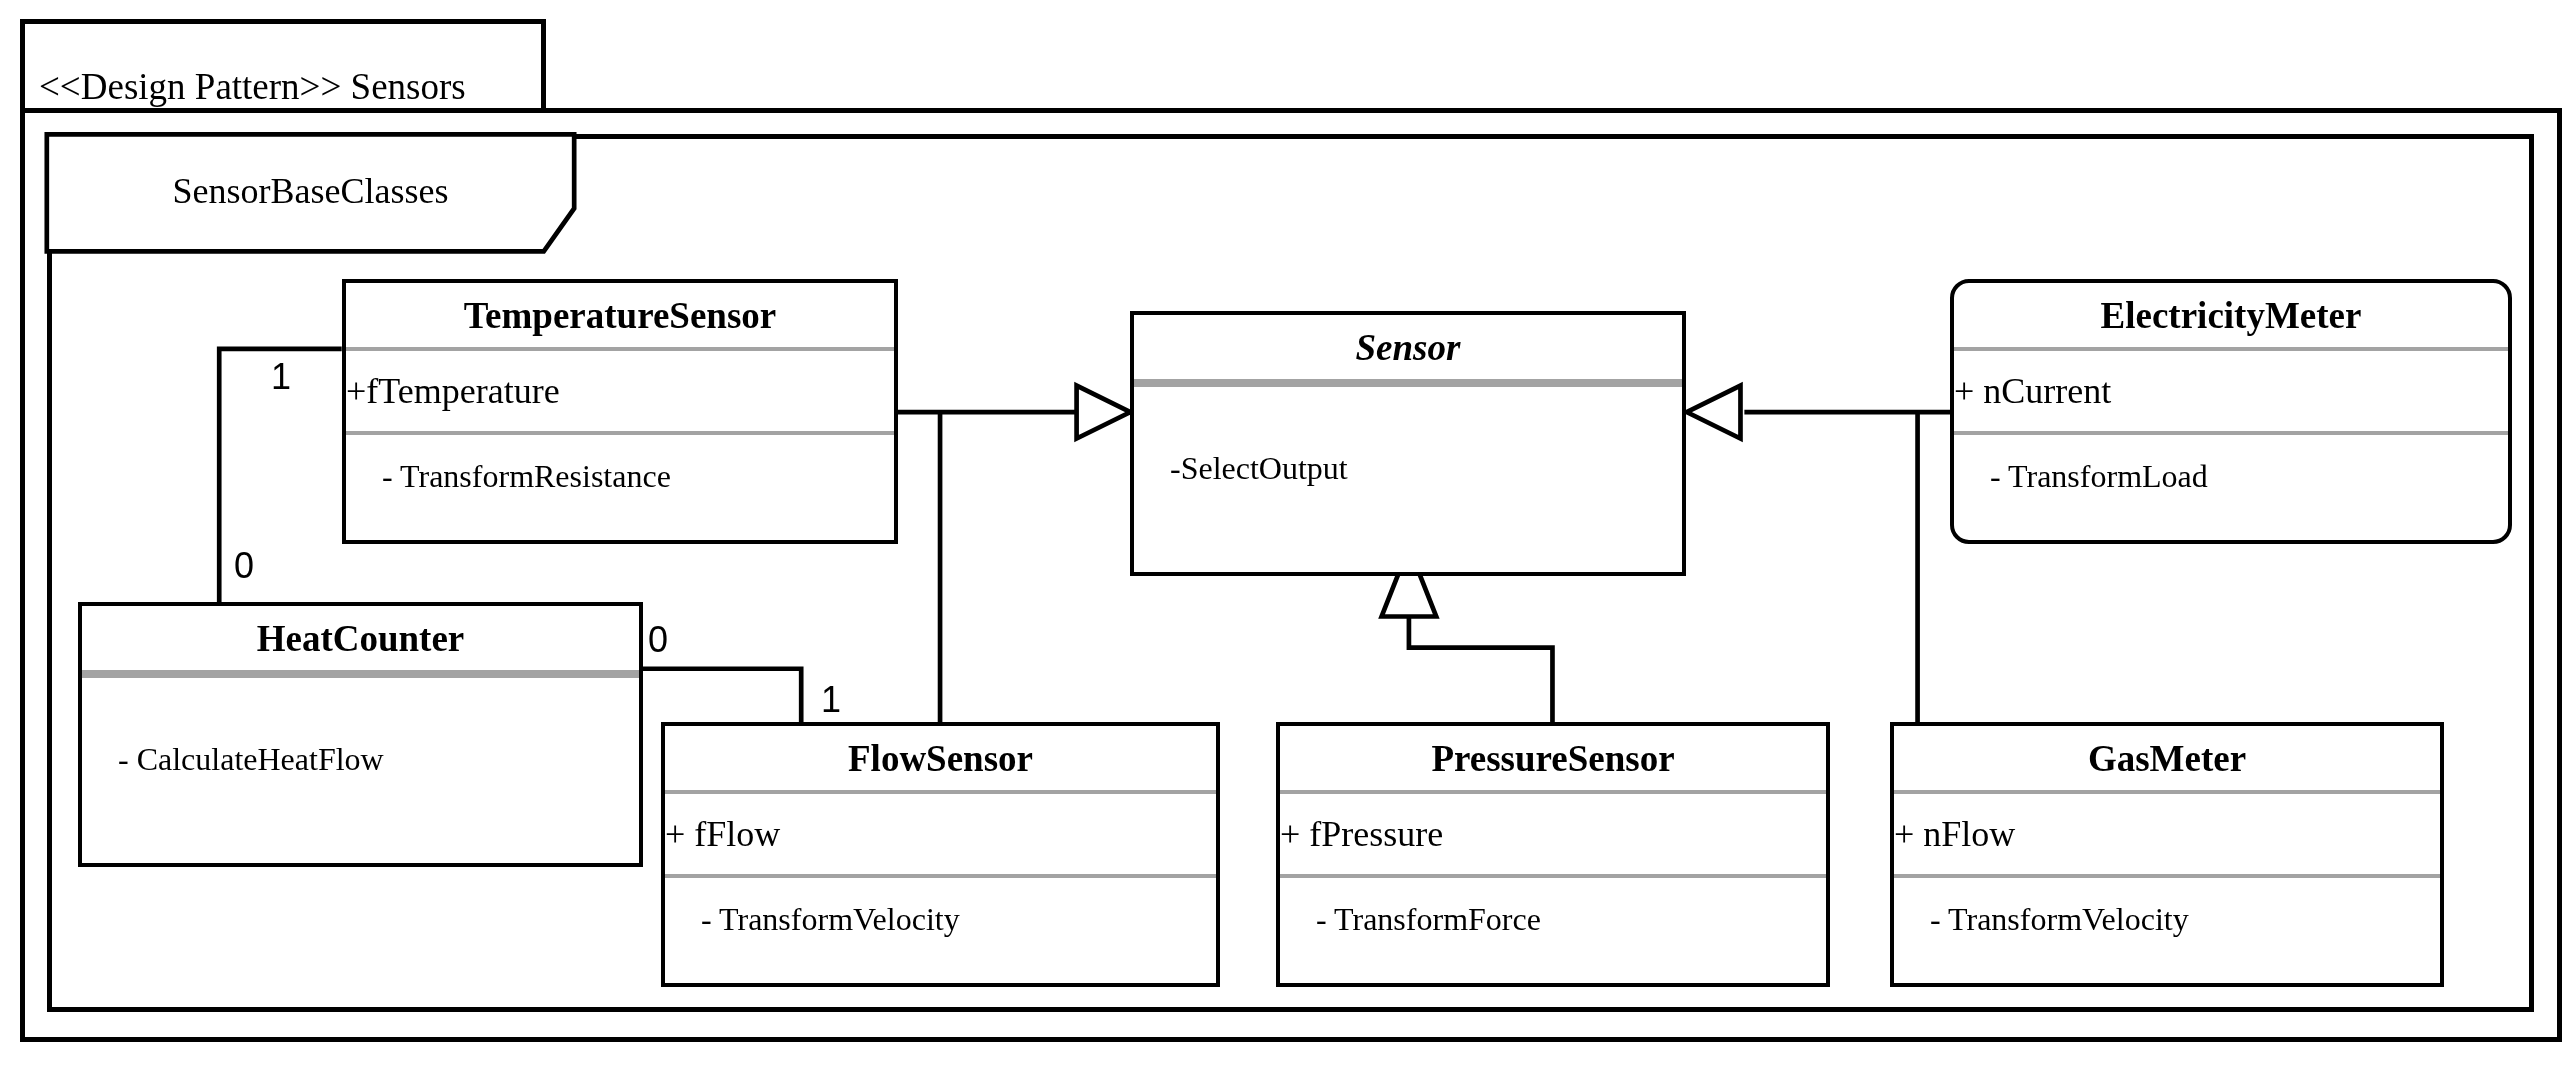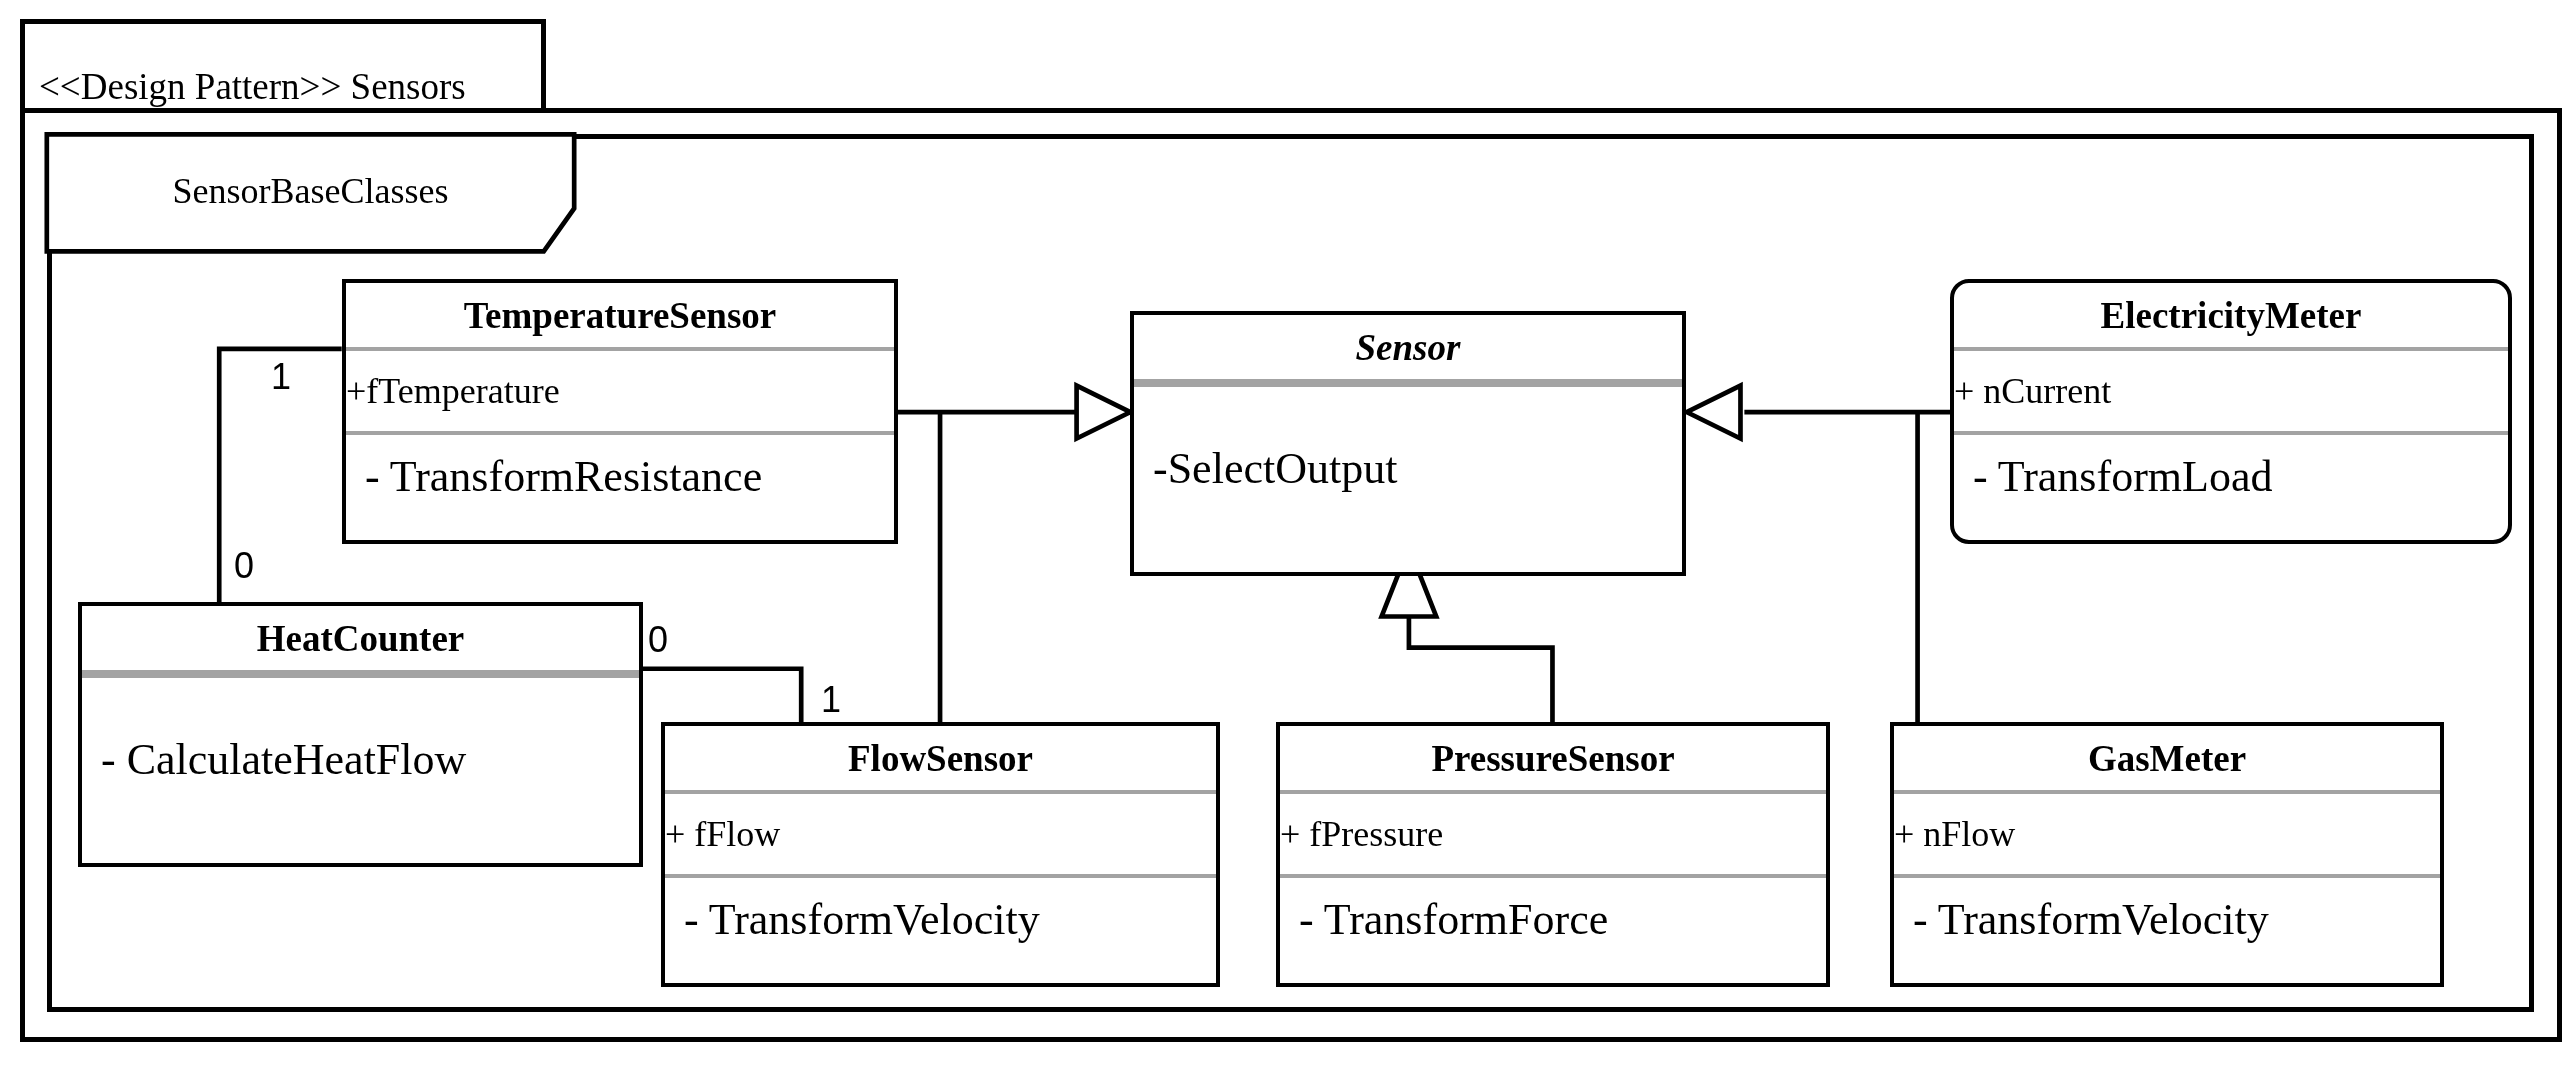--- a/index.html
+++ b/index.html
@@ -47,21 +47,21 @@
     font-weight:bold;font-size:37px;white-space:nowrap;
   }
   .abstract .c-title{font-style:italic;}
   .c-div{flex:0 0 3.9px;background:var(--divider);}
   .c-attrs{
     flex:0 0 80px;display:flex;align-items:center;
     font-size:36px;white-space:nowrap;
   }
   .c-ops{
     flex:1 1 auto;display:flex;align-items:center;
-    padding-left:19px;padding-bottom:22px;font-size:44px;white-space:nowrap;
+    padding-left:36px;padding-bottom:22px;font-size:32px;white-space:nowrap;
   }
   
   .mult{
     position:absolute;
     font-family:"Liberation Sans", sans-serif;
     font-size:36px;line-height:1;
     white-space:nowrap;
   }
 </style>
 </head>

